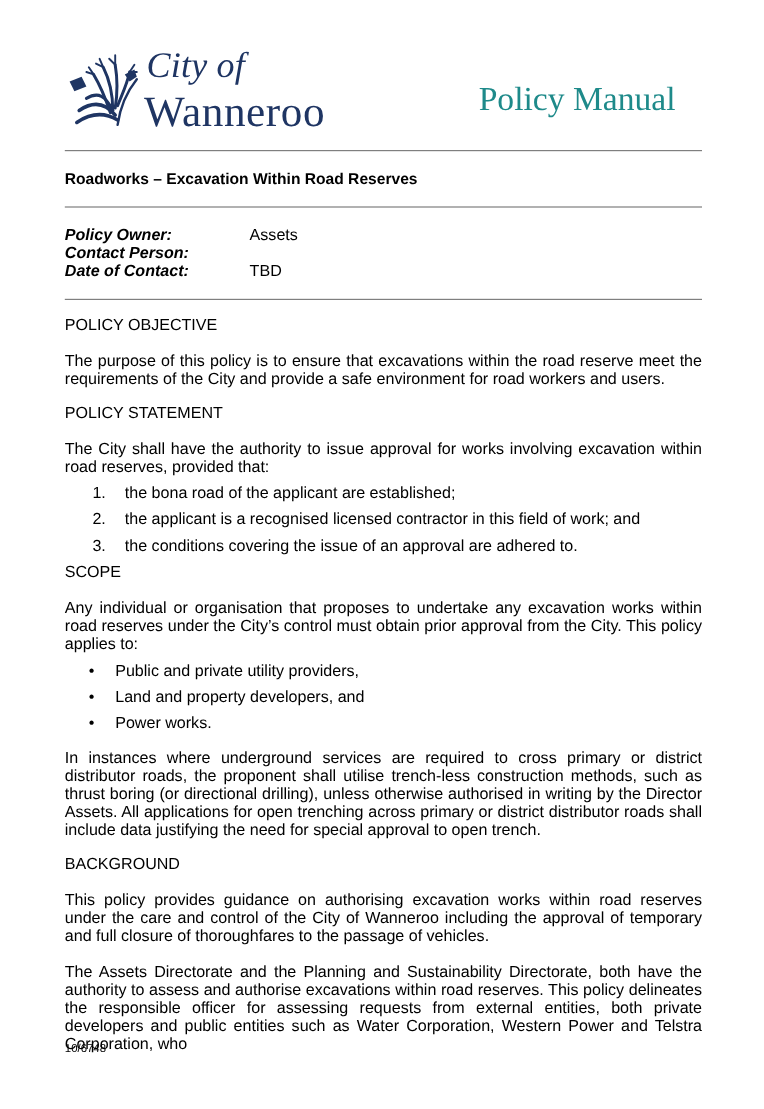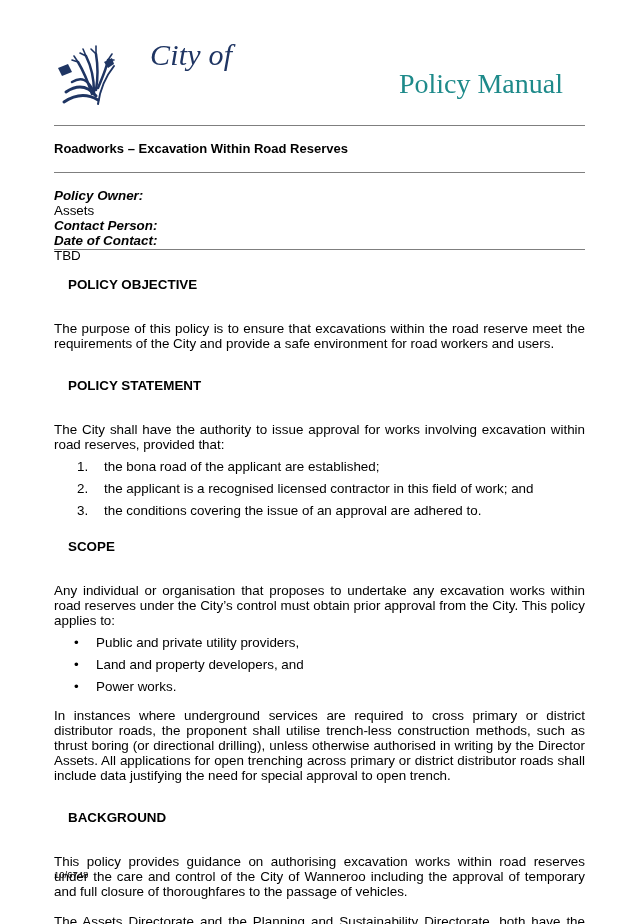--- a/index.html
+++ b/index.html
@@ -1,32 +1,32 @@
 <!DOCTYPE html>
 <html><head>
 <meta charset="utf-8">
 <style>
   html, body { margin: 0; padding: 0; background: #ffffff; }
   body { width: 637px; height: 924px; position: relative; overflow: hidden;
          font-family: "Liberation Sans", sans-serif; color: #000; font-size: 13.4px; }
   .logo { position: absolute; left: 54px; top: 40px; width: 240px; height: 72px; }
   .logo-mark { position: absolute; left: 0; top: 2px; width: 62px; height: 66px; }
   .logo-city { position: absolute; left: 68px; top: -2px; font-family: "Liberation Serif", serif;
-               font-size: 30px; color: #1f3563; font-style: italic; letter-spacing: 0.2px; margin-left: 28px; }
+               font-size: 30px; color: #1f3563; font-style: italic; letter-spacing: 0.2px; }
   .logo-wanneroo { position: absolute; left: 66px; top: 32px; font-family: "Liberation Serif", serif;
                    font-size: 36px; color: #1f3563; letter-spacing: 0.5px; }
   .manual-title { position: absolute; right: 74px; top: 68px; font-family: "Liberation Serif", serif;
                   font-size: 28px; color: #1e8a8a; }
   .rule { position: absolute; left: 54px; width: 531px; height: 0; border-top: 1px solid #7f7f7f; }
   .doc-title { position: absolute; left: 54px; top: 141px; font-weight: bold; font-size: 13px; }
   .meta { position: absolute; left: 54px; top: 188px; line-height: 15px; }
-  .meta-row { display: flex; flex-direction: column; }
+  .meta-row { display: flex; }
   .meta-label { width: 154px; font-weight: bold; font-style: italic; }
   .content { position: absolute; left: 54px; top: 263px; width: 531px; line-height: 15px; }
-  h2 { margin: 14px; font-size: 13.4px; font-weight: bold; }
+  h2 { margin: 0; font-size: 13.4px; font-weight: normal; }
   p { margin: 0; text-align: justify; }
   .gap-h { height: 15px; }
   .gap-s { height: 7px; }
   ol { list-style: none; margin: 0; padding: 0; }
   ol li, ul li { display: flex; margin: 0; }
   ol li + li, ul li + li { margin-top: 7px; }
   .num { width: 50px; padding-left: 23px; box-sizing: border-box; }
   ul { list-style: none; margin: 0; padding: 0; }
   .bullet { width: 42px; padding-left: 20px; box-sizing: border-box; }
   .footer-ref { position: absolute; left: 54px; top: 869px; font-size: 9.5px; }
@@ -44,20 +44,21 @@
       <path d="M38 52 C 34 40, 30 30, 24 20" stroke-width="2.5"></path>
       <path d="M40 50 C 40 38, 38 26, 32 14" stroke-width="2.5"></path>
       <path d="M42 48 C 44 36, 44 24, 42 12" stroke-width="2.5"></path>
       <path d="M44 46 C 48 36, 52 28, 54 18" stroke-width="2.5"></path>
       <path d="M24 20 l-4 -6 M24 20 l-6 -2 M32 14 l-3 -7 M32 14 l-6 -3 M42 12 l0 -8 M42 12 l-5 -5 M54 18 l4 -6 M54 18 l6 0" stroke-width="1.6"></path>
     </g>
     <path d="M4 26 l10 -4 l4 8 l-10 4 z" fill="#1f3563"></path>
     <path d="M50 20 l8 -4 l2 6 l-6 4 z" fill="#1f3563"></path>
   </svg>
   <span class="logo-city">City of</span>
+  <span class="logo-wanneroo">Wanneroo</span>
 </div>
 
 <div class="manual-title">Policy Manual</div>
 
 <div class="rule" style="top:125px;"></div>
 <div class="doc-title">Roadworks – Excavation Within Road Reserves</div>
 <div class="rule" style="top:172px;"></div>
 
 <div class="meta">
   <div class="meta-row">

